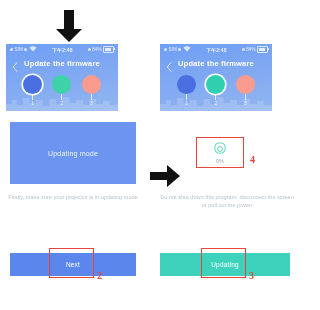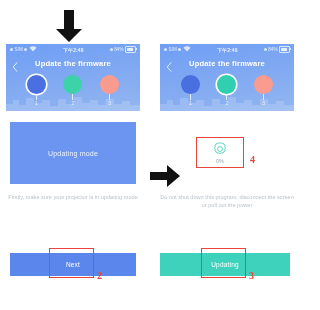--- a/index.html
+++ b/index.html
@@ -36,21 +36,21 @@
   
   .panel {
     position: absolute;
     width: 134px;
   }
   .panel-left  { left: 6px; }
   .panel-right { left: 160px; }
 
   .phone-header {
     position: relative;
-    width: 134px;
+    width: 112px;
     height: 67px;
     background: linear-gradient(170deg, #6f9ef5 0%, #7fa8f2 45%, #93b6f0 100%);
     overflow: hidden;
   }
   .status-bar {
     position: relative;
     height: 11px;
     display: flex;
     align-items: center;
     padding: 0 4px;

